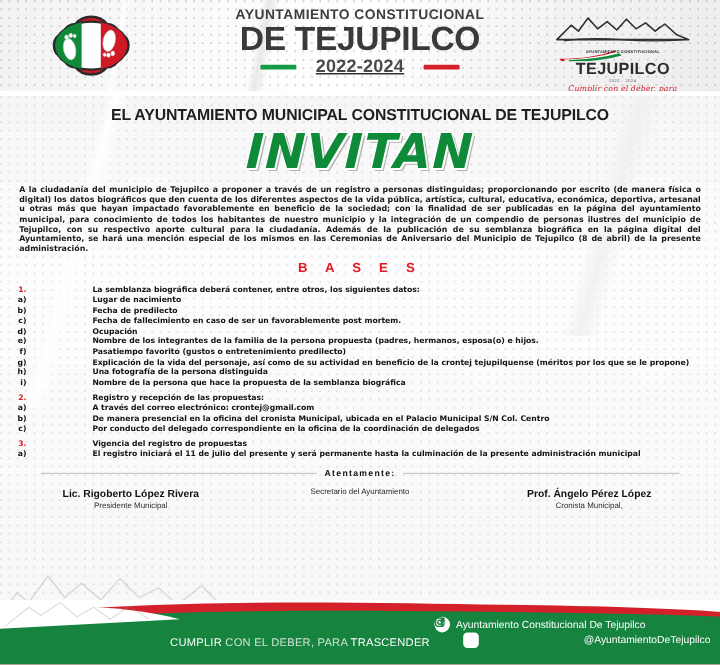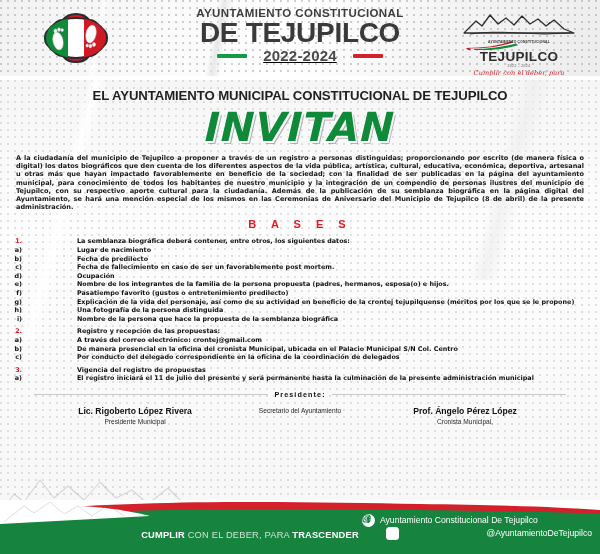--- a/index.html
+++ b/index.html
@@ -129,42 +129,42 @@
     margin:7px 34px 0 34px;gap:6px;
   }
   .atent .ln{flex:1;height:1px;background:#c9c9c9;}
   .atent .lbl{
     font-size:7.2px;font-weight:bold;color:#111;letter-spacing:1.1px;
     white-space:nowrap;
   }
 
   .signs{
     position:relative;display:flex;justify-content:center;
-    margin-top:7px;
+    margin-top:7px;gap:26px;
   }
   .sign{text-align:center;width:165px;}
   .sign .nm{font-size:8.6px;font-weight:bold;color:#111;line-height:11px;}
   .sign .rl{font-size:6.6px;color:#2c2c2c;line-height:9px;}
 
   
   .wm{
     position:absolute;left:-4px;bottom:-6px;width:210px;height:56px;opacity:.35;
   }
 
   
   .footer{
     position:absolute;left:0;top:500px;width:600px;height:54px;overflow:hidden;
     background:#ffffff;
   }
   .footer svg{position:absolute;left:0;top:0;}
   .foot-slogan{
     position:absolute;left:110px;top:30px;width:280px;text-align:center;
     font-size:9.3px;letter-spacing:.2px;color:#cfe3d4;
   }
-  .foot-slogan b{color:#ffffff;font-weight:bold;}
+  .foot-slogan b{color:#ffffff;font-weight:normal;}
   .foot-social{
     position:absolute;right:8px;top:14px;width:230px;
   }
   .soc-row{display:flex;align-items:center;gap:5px;line-height:13px;}
   .soc-row.two{justify-content:space-between;padding-left:24px;}
   .soc-txt{font-size:8.6px;color:#ffffff;letter-spacing:0px;}
   .soc-ic{
     width:13px;height:13px;flex:0 0 13px;border-radius:50%;
     background:#ffffff;color:#14833f;
     display:flex;align-items:center;justify-content:center;
@@ -307,21 +307,21 @@
         <span class="tx">Vigencia del registro de propuestas</span>
       </div>
       <div class="row">
         <span class="mk ind">a)</span>
         <span class="tx">El registro iniciará el 11 de julio del presente y será permanente hasta la culminación de la presente administración municipal</span>
       </div>
     </div>
 
   <div class="atent">
     <span class="ln"></span>
-    <span class="lbl">Presidente:</span>
+    <span class="lbl">Atentamente:</span>
     <span class="ln"></span>
   </div>
 
   <div class="signs" id="signature-row">
       <div class="sign">
         <div class="nm">Lic. Rigoberto López Rivera</div>
         <div class="rl">Presidente Municipal</div>
       </div>
       <div class="sign">
         <div class="rl">Secretario del Ayuntamiento</div>

